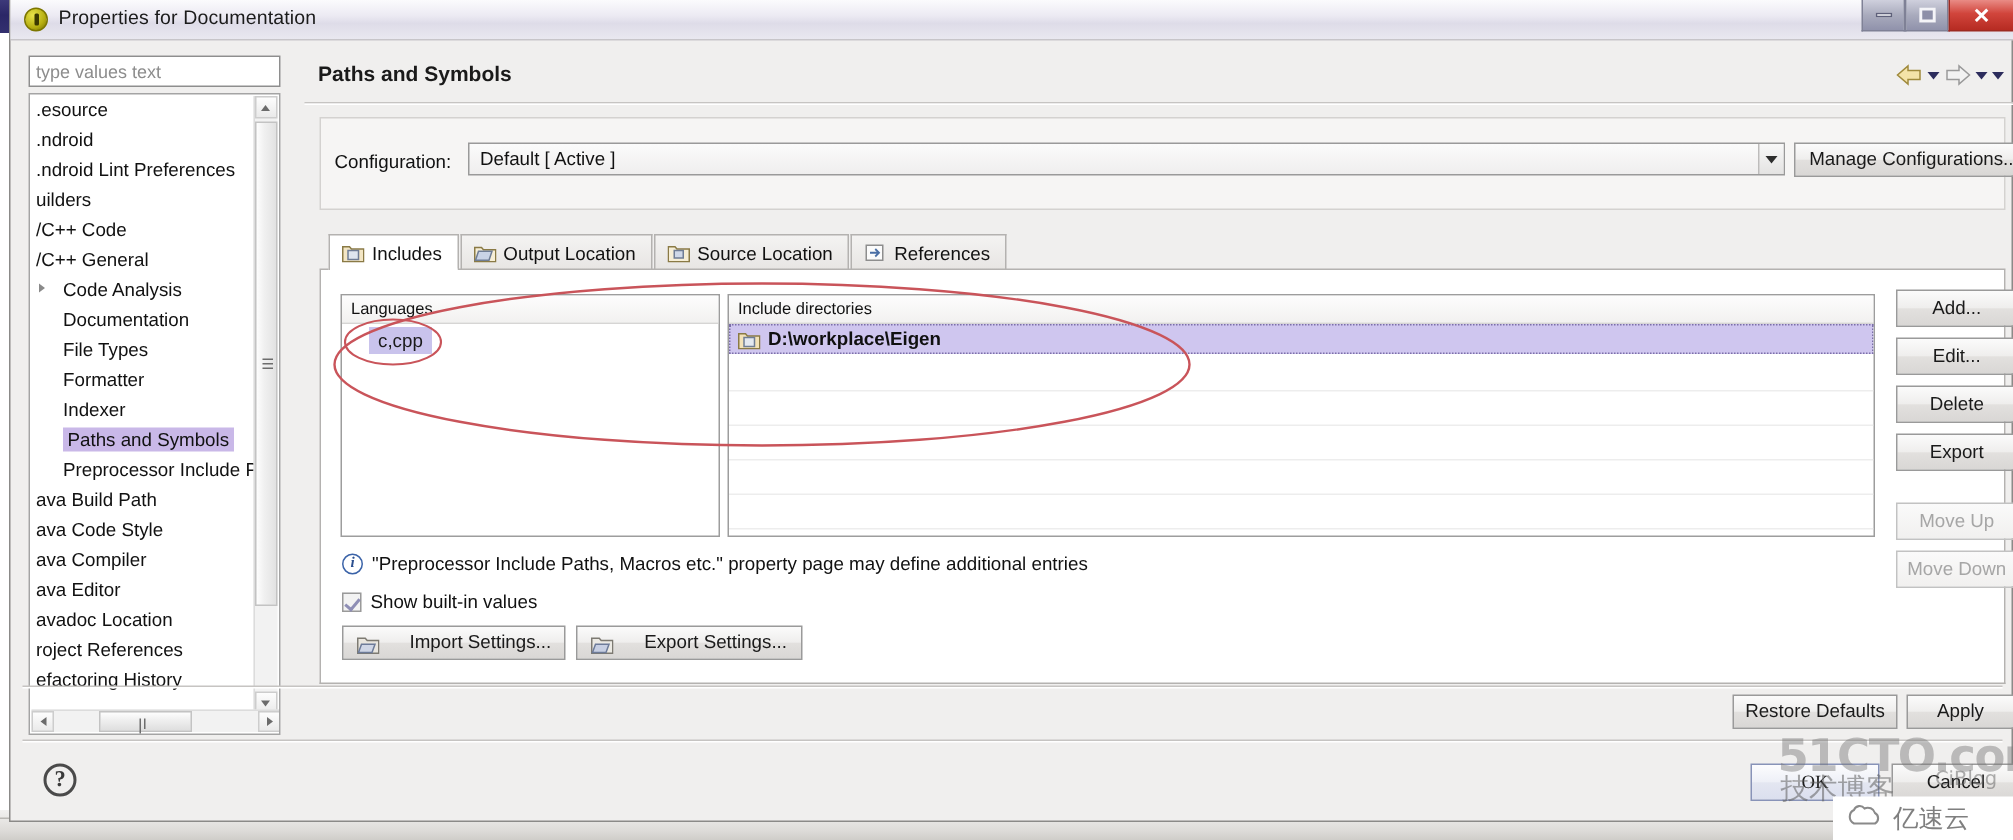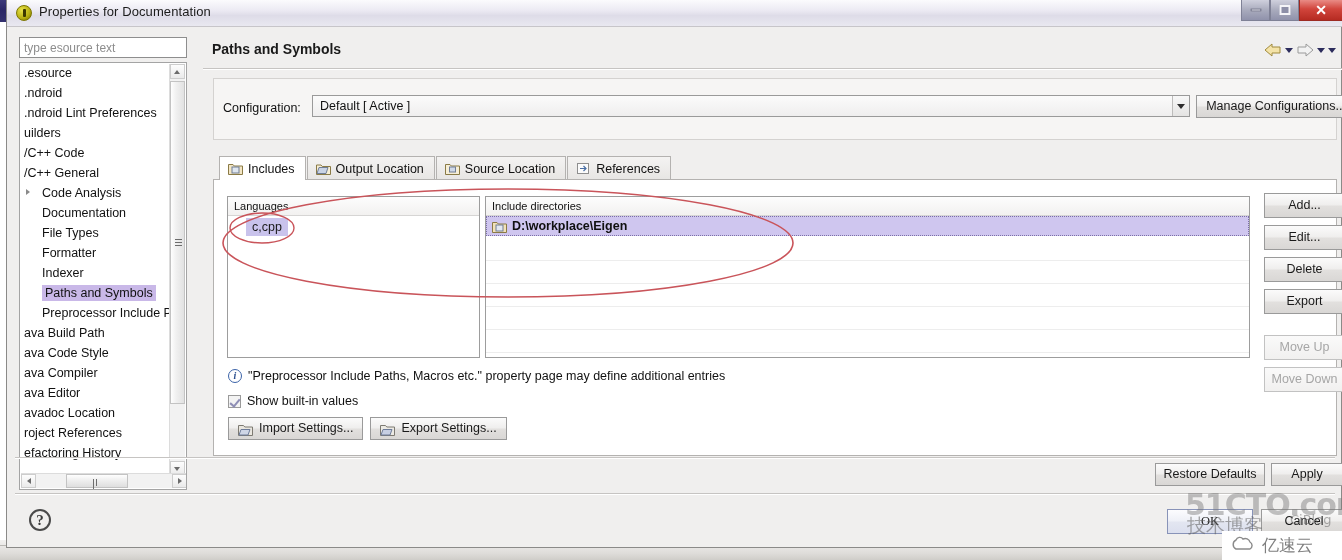--- a/index.html
+++ b/index.html
@@ -348,21 +348,21 @@
     border: 1px solid #9a9a9a; box-sizing: border-box;
     position: relative; flex: none;
   }
   .chk:after {
     content: ""; position: absolute; left: 3px; top: 1px;
     width: 4px; height: 8px;
     border-right: 2px solid #8e8eb5; border-bottom: 2px solid #8e8eb5;
     transform: rotate(40deg);
   }
   .settings-btns { position: absolute; left: 221px; top: 417px; display: flex; gap: 7px; }
-  .btn-settings { height: 23px; line-height: 21px; padding: 0 9px; display:flex; align-items:center; gap: 6px; }
+  .btn-settings { height: 23px; line-height: 21px; padding: 0 9px; display:flex; align-items:center; gap: 20px; }
 
   
   .footer-sep {
     position: absolute; left: 8px; top: 457px; width: 1320px; height: 1px; background: #c6c4c2;
   }
   .footer-sep2 {
     position: absolute; left: 8px; top: 458px; width: 1320px; height: 1px; background: #ffffff;
   }
   .btn-restore { position: absolute; left: 1148px; top: 463px; width: 110px; height: 23px; line-height: 21px; }
   .btn-apply   { position: absolute; left: 1264px; top: 463px; width: 72px; height: 23px; line-height: 21px; }
@@ -438,21 +438,21 @@
         <div class="win-btn">
           <span class="win-glyph glyph-max"></span>
         </div>
         <div class="win-btn close">
           <span class="win-glyph glyph-close">✕</span>
         </div>
       </div>
     </div>
 
     <div class="filter-box">
-      <div class="filter-text">type esource text</div>
+      <div class="filter-text">type values text</div>
     </div>
 
     <div class="tree-box">
       <div class="tree-list" id="tree-list">
           <div class="tree-item"><span class="lbl" style="margin-left: 0px;">.esource</span></div>
           <div class="tree-item"><span class="lbl" style="margin-left: 0px;">.ndroid</span></div>
           <div class="tree-item"><span class="lbl" style="margin-left: 0px;">.ndroid Lint Preferences</span></div>
           <div class="tree-item"><span class="lbl" style="margin-left: 0px;">uilders</span></div>
           <div class="tree-item"><span class="lbl" style="margin-left: 0px;">/C++ Code</span></div>
           <div class="tree-item"><span class="lbl" style="margin-left: 0px;">/C++ General</span></div>

